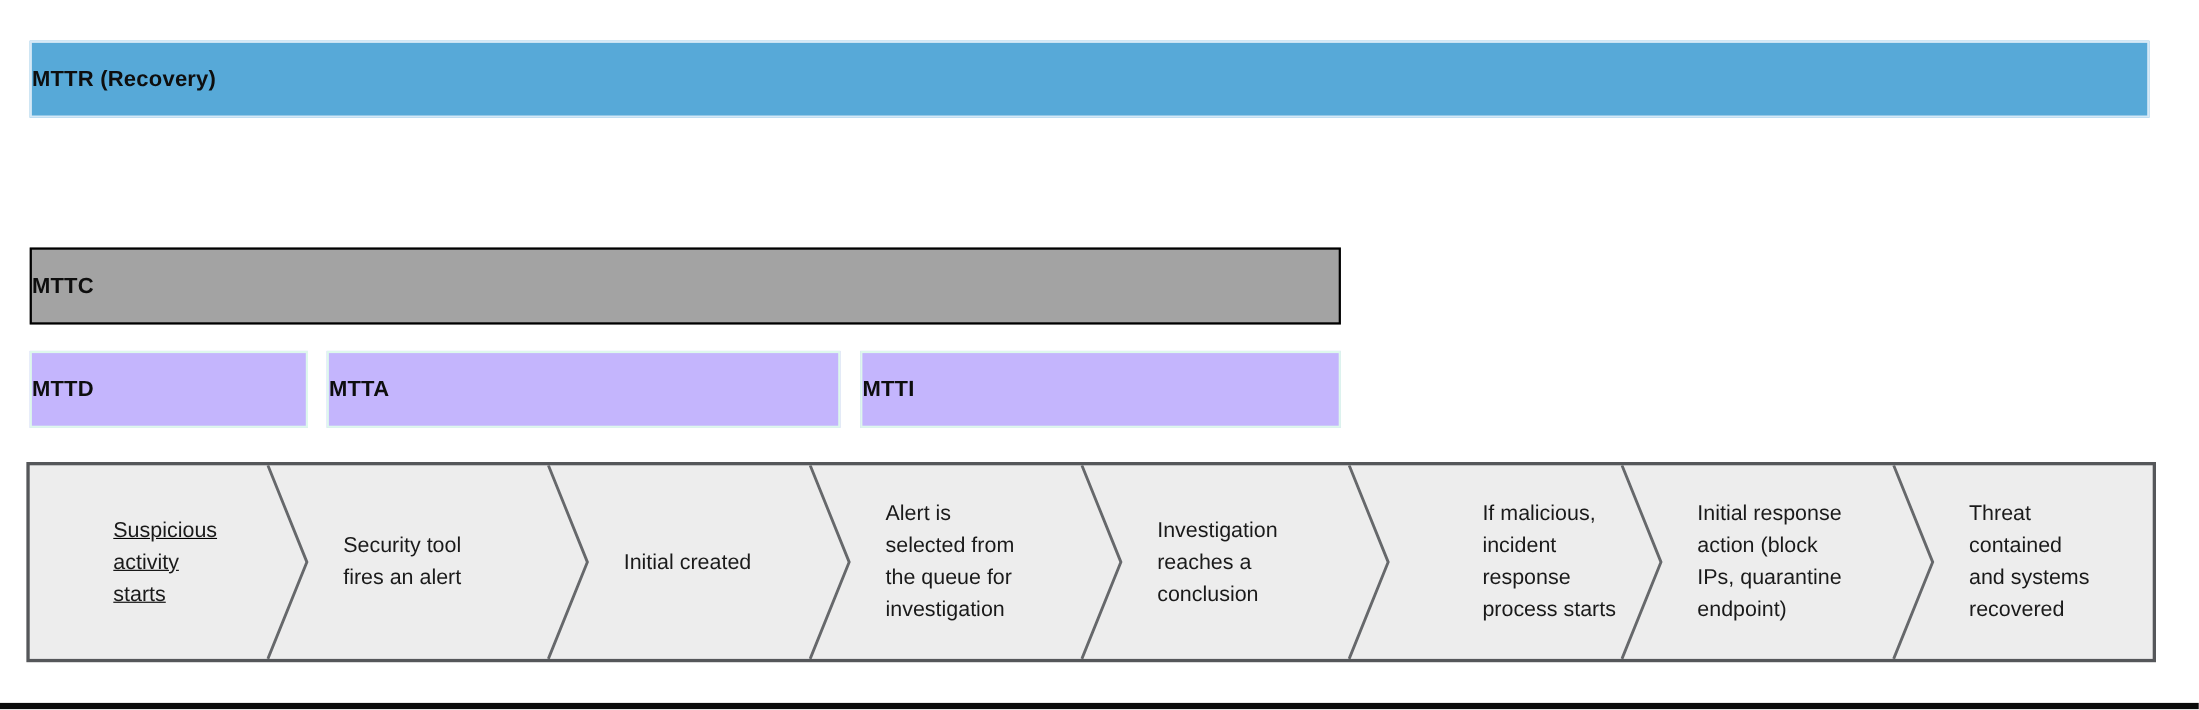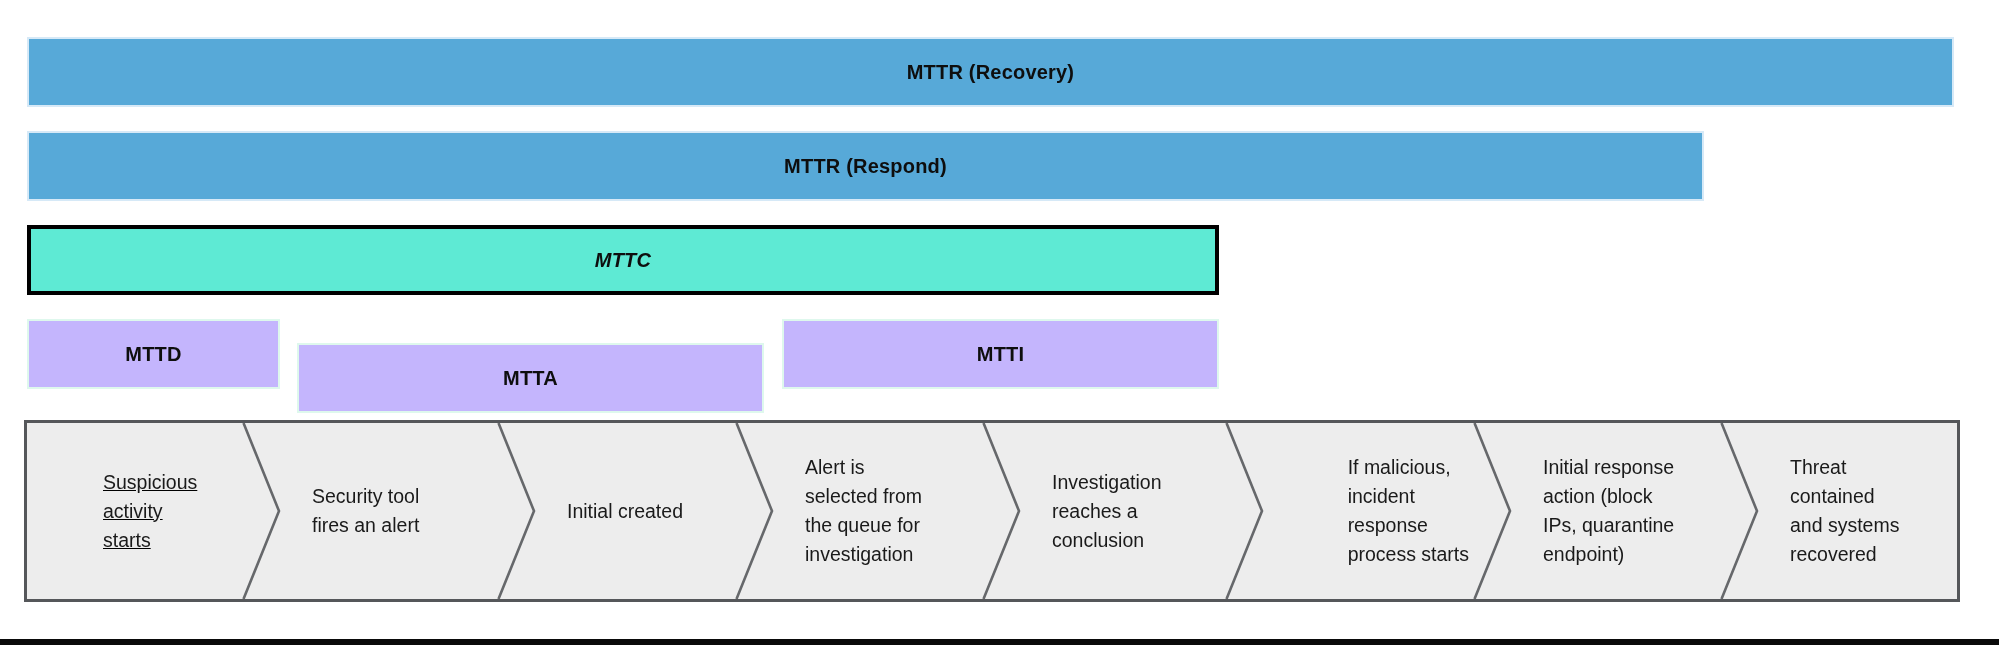--- a/index.html
+++ b/index.html
@@ -14,40 +14,40 @@
     background: #ffffff;
     overflow: hidden;
     font-family: "Liberation Sans", sans-serif;
   }
 
   
   .bar {
     position: absolute;
     display: flex;
     align-items: center;
-    justify-content: center;
+    justify-content: flex-start;
     height: 70px;
     box-sizing: border-box;
   }
   .bar .bar-label {
     font-size: 20px;
     font-weight: 700;
     color: #0e0e0e;
     letter-spacing: 0.2px;
     white-space: nowrap;
   }
   .bar--blue  { background: #57a9d8; border: 2px solid #d6e9f7; }
-  .bar--green { background: #5eead4; border: 4px solid #000000; font-style: italic; }
+  .bar--green { background: #a3a3a3; border: 2px solid #000000; }
   .bar--mint  { background: #c4b5fd; border: 2px solid #def8ed; }
 
   .bar-recovery { left: 27px;  top: 37px;  width: 1927px; }
   .bar-respond  { left: 27px;  top: 131px; width: 1677px; }
   .bar-mttc     { left: 27px;  top: 225px; width: 1192px; }
   .bar-mttd     { left: 27px;  top: 319px; width: 253px; }
-  .bar-mtta     { left: 297px; top: 319px; width: 467px; margin-top: 24px; }
+  .bar-mtta     { left: 297px; top: 319px; width: 467px; }
   .bar-mtti     { left: 782px; top: 319px; width: 437px; }
 
   
   .strip {
     position: absolute;
     left: 24px;
     top: 420px;
     width: 1936px;
     height: 182px;
     background: #ededed;
@@ -105,23 +105,20 @@
 </style>
 </head>
 <body>
 
 <div class="canvas">
 
   <div class="bar bar--blue bar-recovery">
     <span class="bar-label">MTTR (Recovery)</span>
   </div>
 
-  <div class="bar bar--blue bar-respond">
-    <span class="bar-label">MTTR (Respond)</span>
-  </div>
 
   <div class="bar bar--green bar-mttc">
     <span class="bar-label">MTTC</span>
   </div>
 
   <div class="bar bar--mint bar-mttd">
     <span class="bar-label">MTTD</span>
   </div>
 
   <div class="bar bar--mint bar-mtta">

